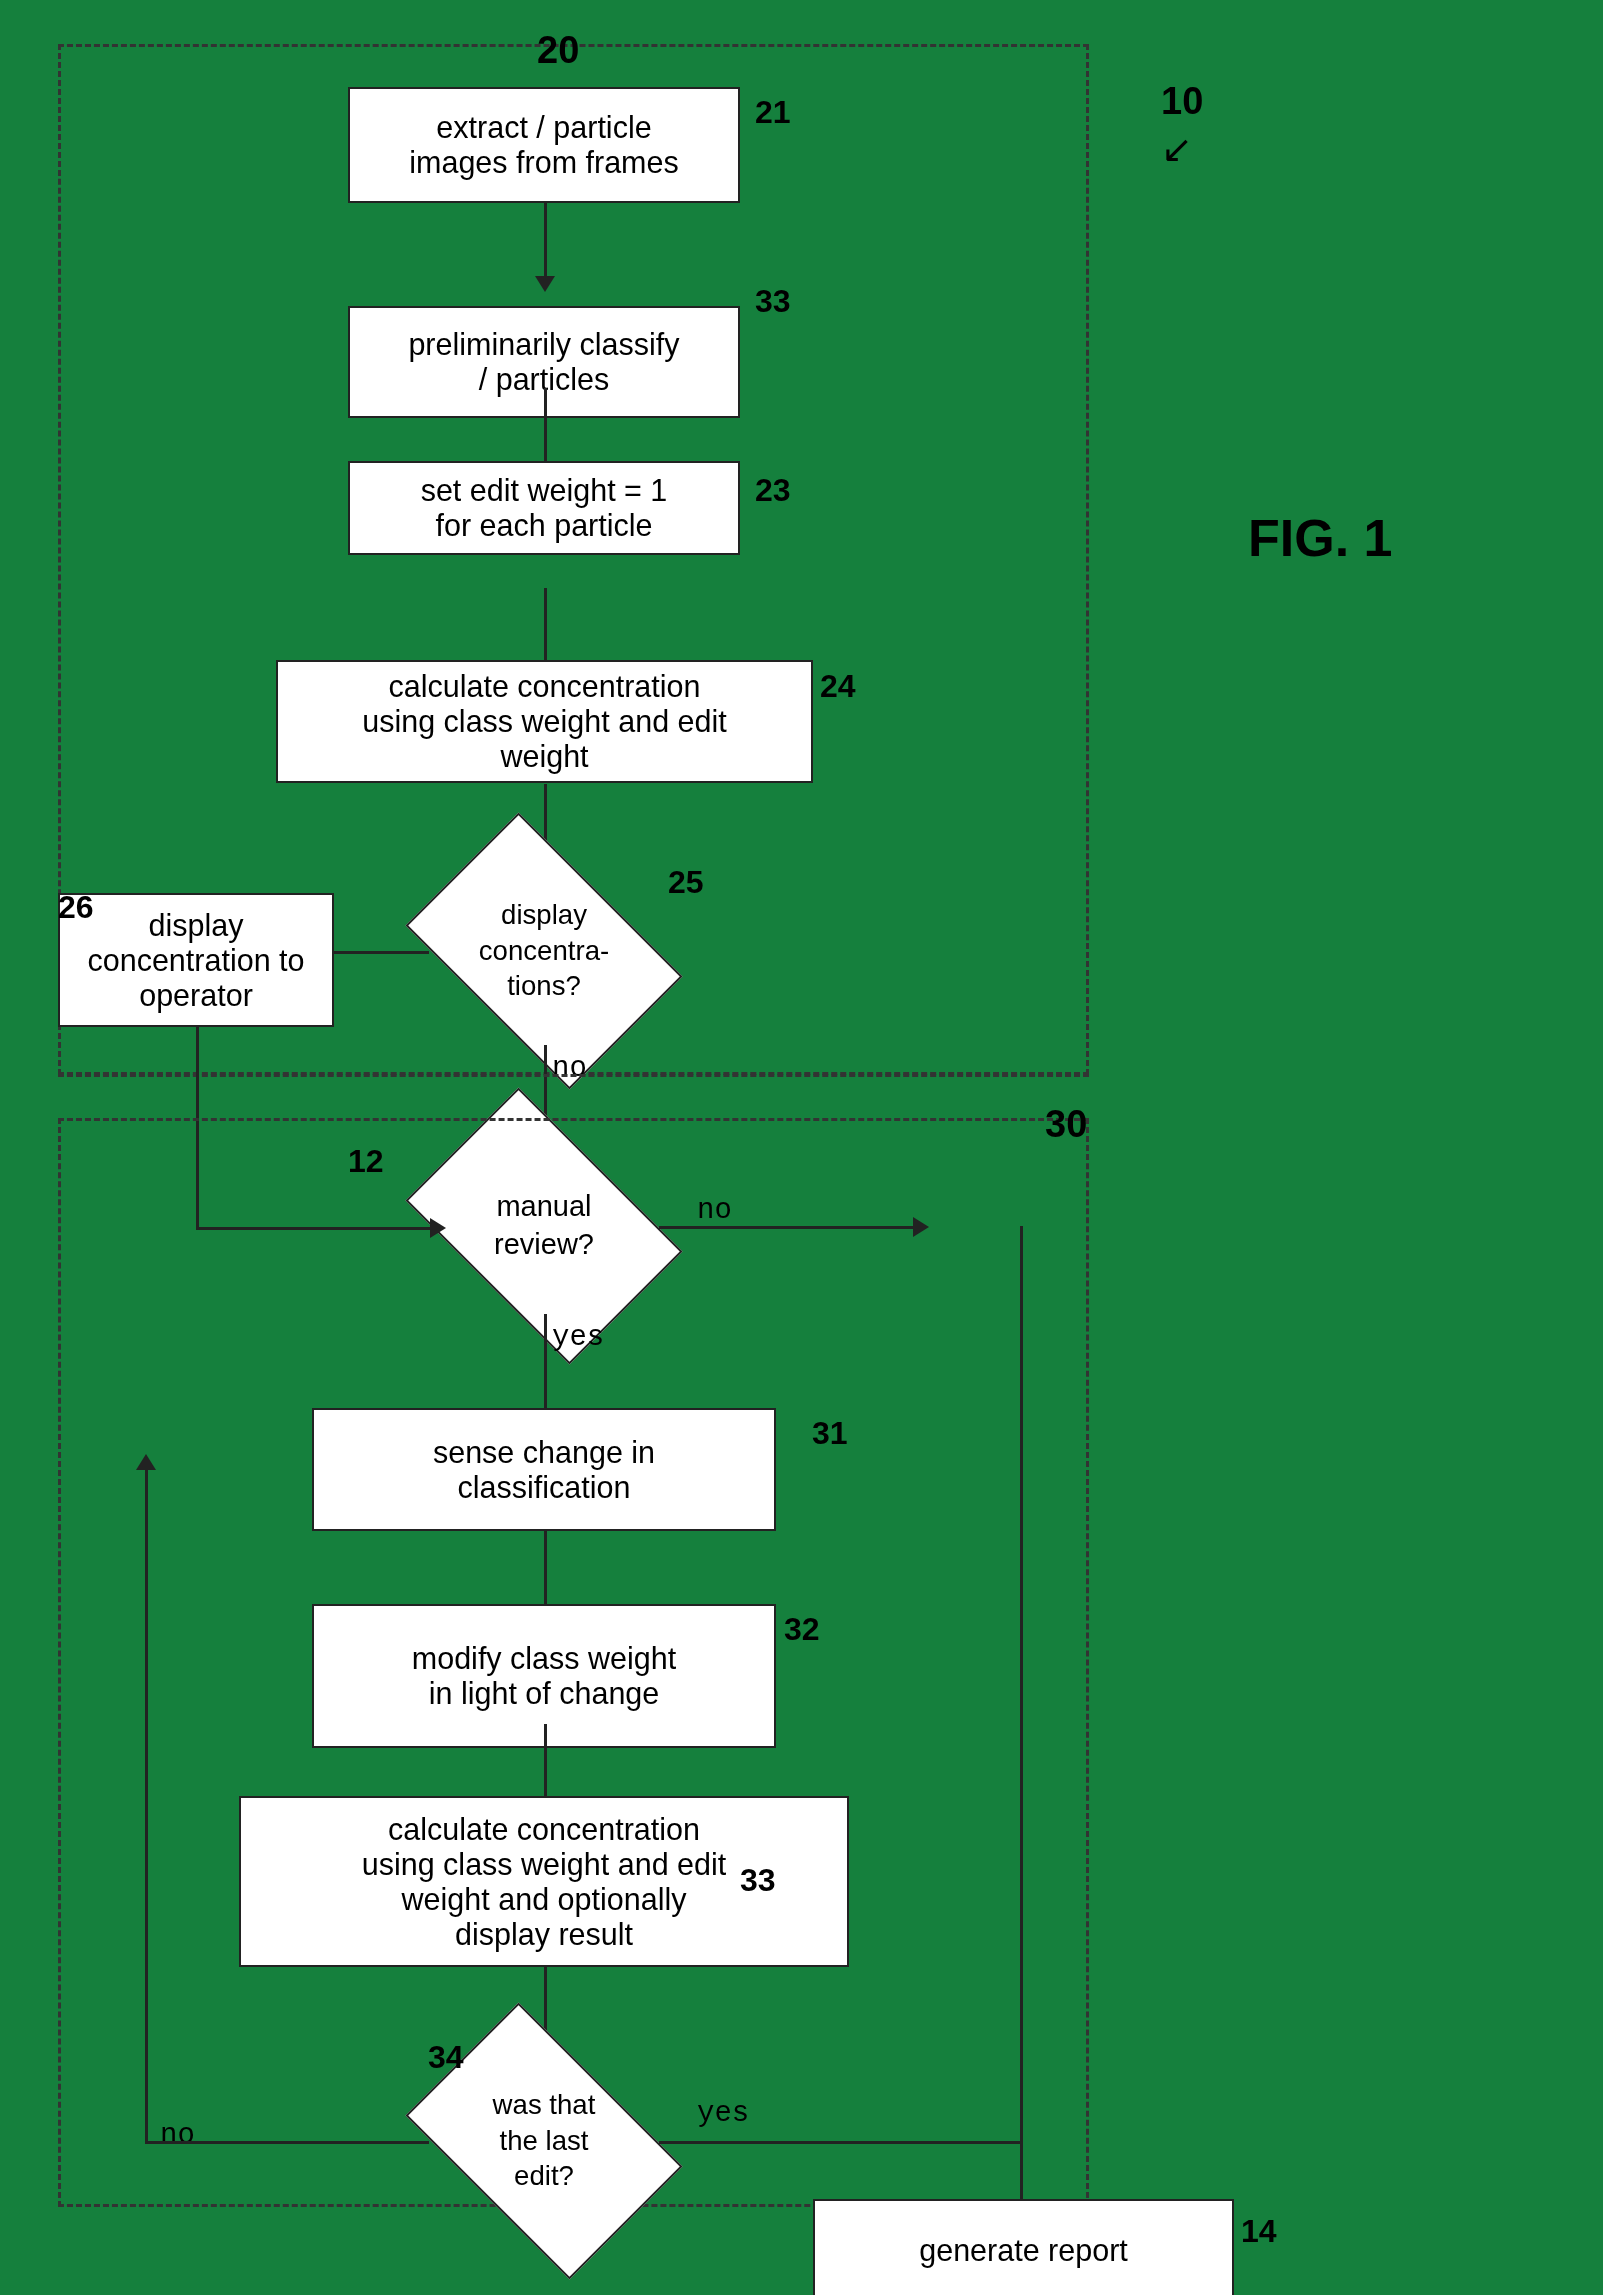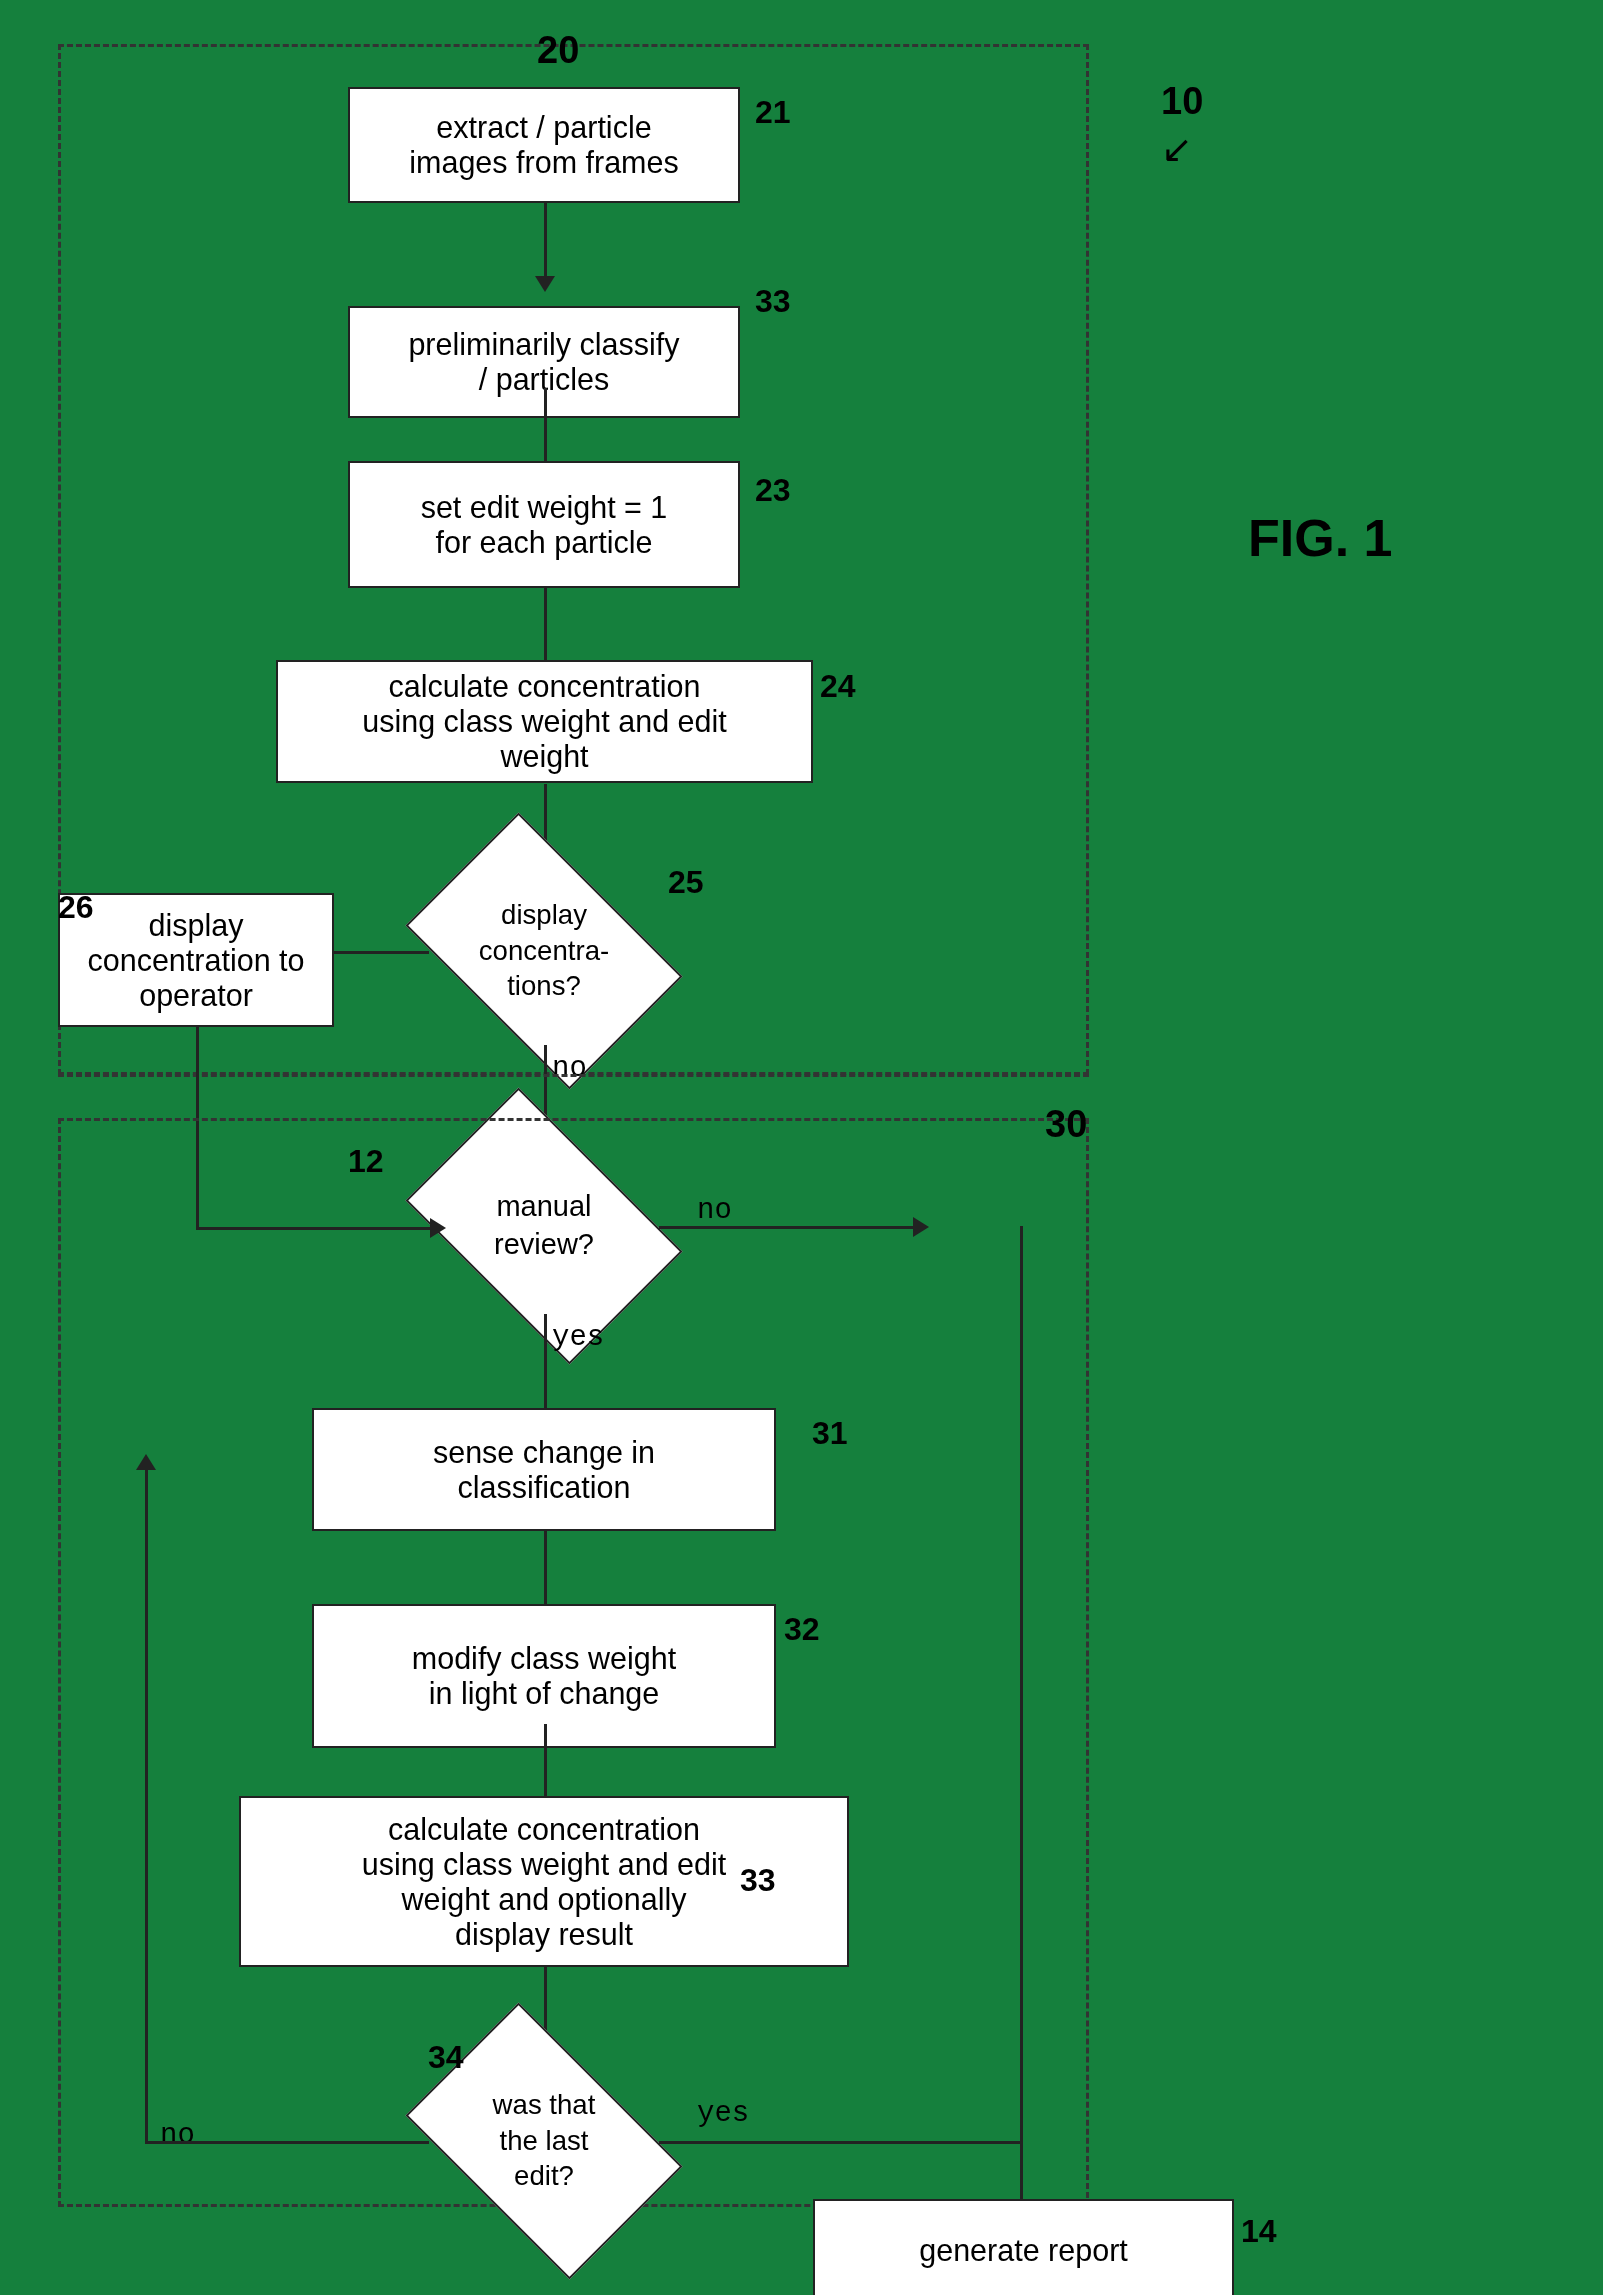--- a/index.html
+++ b/index.html
@@ -218,21 +218,21 @@
   <div class="flow-box" style="left:348px; top:276px; width:392px; height:112px;margin-top:30px;">
     <span style="white-space:pre-line;">preliminarily classify
 / particles</span>
   </div>
   <div class="node-label" style="left:755px; top:283px;">33</div>
 
   <div class="arrow-line arrow-v" style="left:544px; top:388px; height:73px;">
     <div class="arrowhead-down" style="bottom:-16px;"></div>
   </div>
 
-  <div class="flow-box" style="left:348px; top:461px; width:392px; height:127px;">
+  <div class="flow-box" style="left:348px; top:461px; width:392px; height:94px;">
     <span style="white-space:pre-line;">set edit weight = 1
 for each particle</span>
   </div>
   <div class="node-label" style="left:755px; top:472px;">23</div>
 
   <div class="arrow-line arrow-v" style="left:544px; top:588px; height:73px;">
     <div class="arrowhead-down" style="bottom:-16px;"></div>
   </div>
 
   <div class="flow-box" style="left:276px; top:660px; width:537px; height:123px;">

